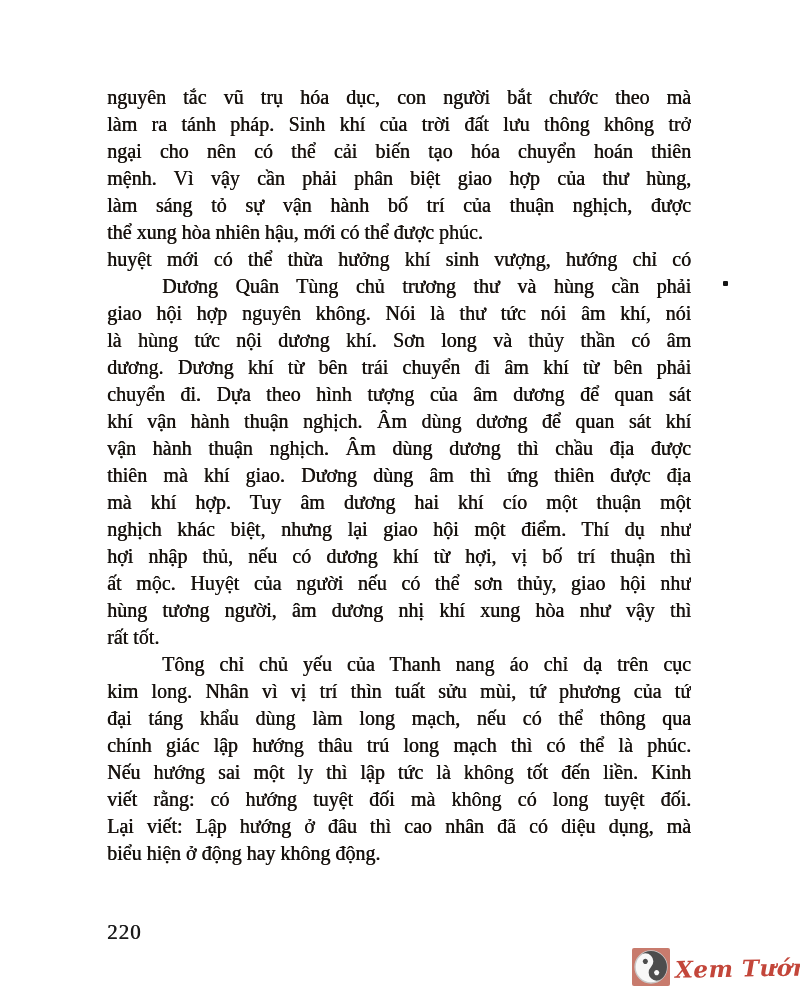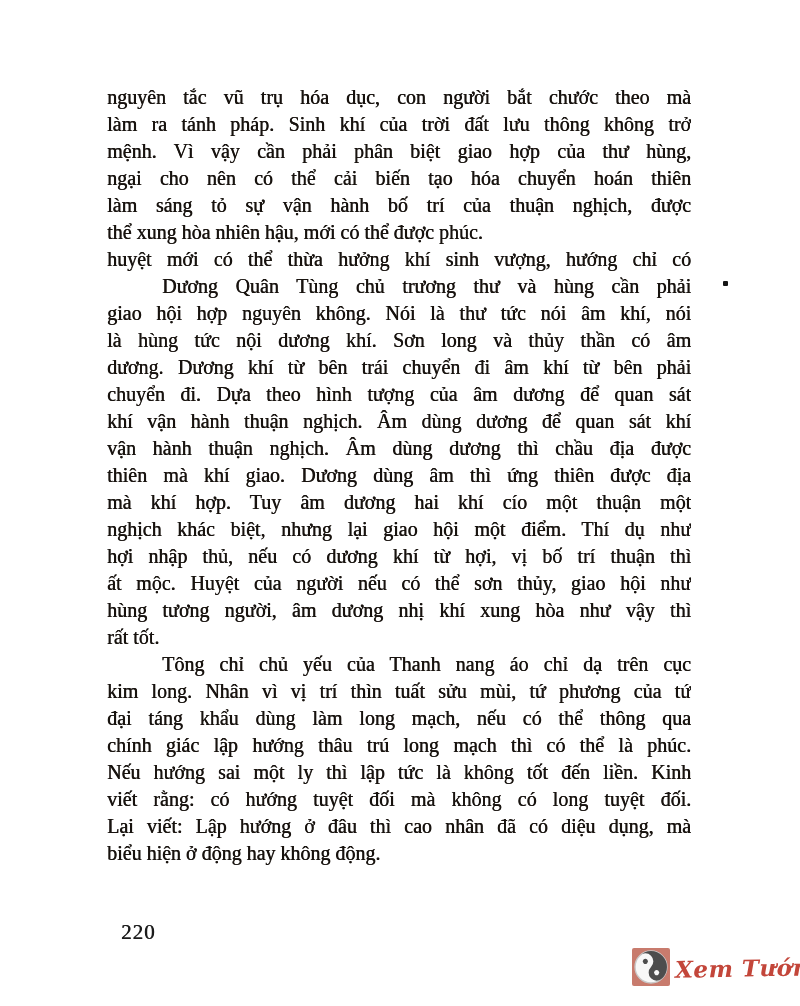--- a/index.html
+++ b/index.html
@@ -32,21 +32,21 @@
     white-space: normal;
     overflow: hidden;
     height: 27px;
   }
   .line.last { text-align-last: left; }
   
   .paragraph + .paragraph .line:first-child { padding-left: 55px; }
 
   .page-number {
     position: absolute;
-    left: 121px;
+    left: 107px;
     top: 920px;
     font-size: 21px;
     color: #1c1c1c;
     letter-spacing: 1px;
     text-shadow: 0.4px 0 0 currentColor;
   }
   .ink-speck {
     position: absolute;
     left: 723px;
     top: 281px;
@@ -84,22 +84,22 @@
 </style>
 </head>
 <body>
 
 <div class="page">
 
   <main class="text-block">
       <div class="paragraph">
         <div class="line">nguyên tắc vũ trụ hóa dục, con người bắt chước theo mà</div>
         <div class="line">làm ra tánh pháp. Sinh khí của trời đất lưu thông không trở</div>
+        <div class="line">ngại cho nên có thể cải biến tạo hóa chuyển hoán thiên</div>
         <div class="line">mệnh. Vì vậy cần phải phân biệt giao hợp của thư hùng,</div>
-        <div class="line">ngại cho nên có thể cải biến tạo hóa chuyển hoán thiên</div>
         <div class="line">làm sáng tỏ sự vận hành bố trí của thuận nghịch, được</div>
         <div class="line last">thể xung hòa nhiên hậu, mới có thể được phúc.</div>
         <div class="line">huyệt mới có thể thừa hưởng khí sinh vượng, hướng chỉ có</div>
       </div>
       <div class="paragraph">
         <div class="line">Dương Quân Tùng chủ trương thư và hùng cần phải</div>
         <div class="line">giao hội hợp nguyên không. Nói là thư tức nói âm khí, nói</div>
         <div class="line">là hùng tức nội dương khí. Sơn long và thủy thần có âm</div>
         <div class="line">dương. Dương khí từ bên trái chuyển đi âm khí từ bên phải</div>
         <div class="line">chuyển đi. Dựa theo hình tượng của âm dương để quan sát</div>

